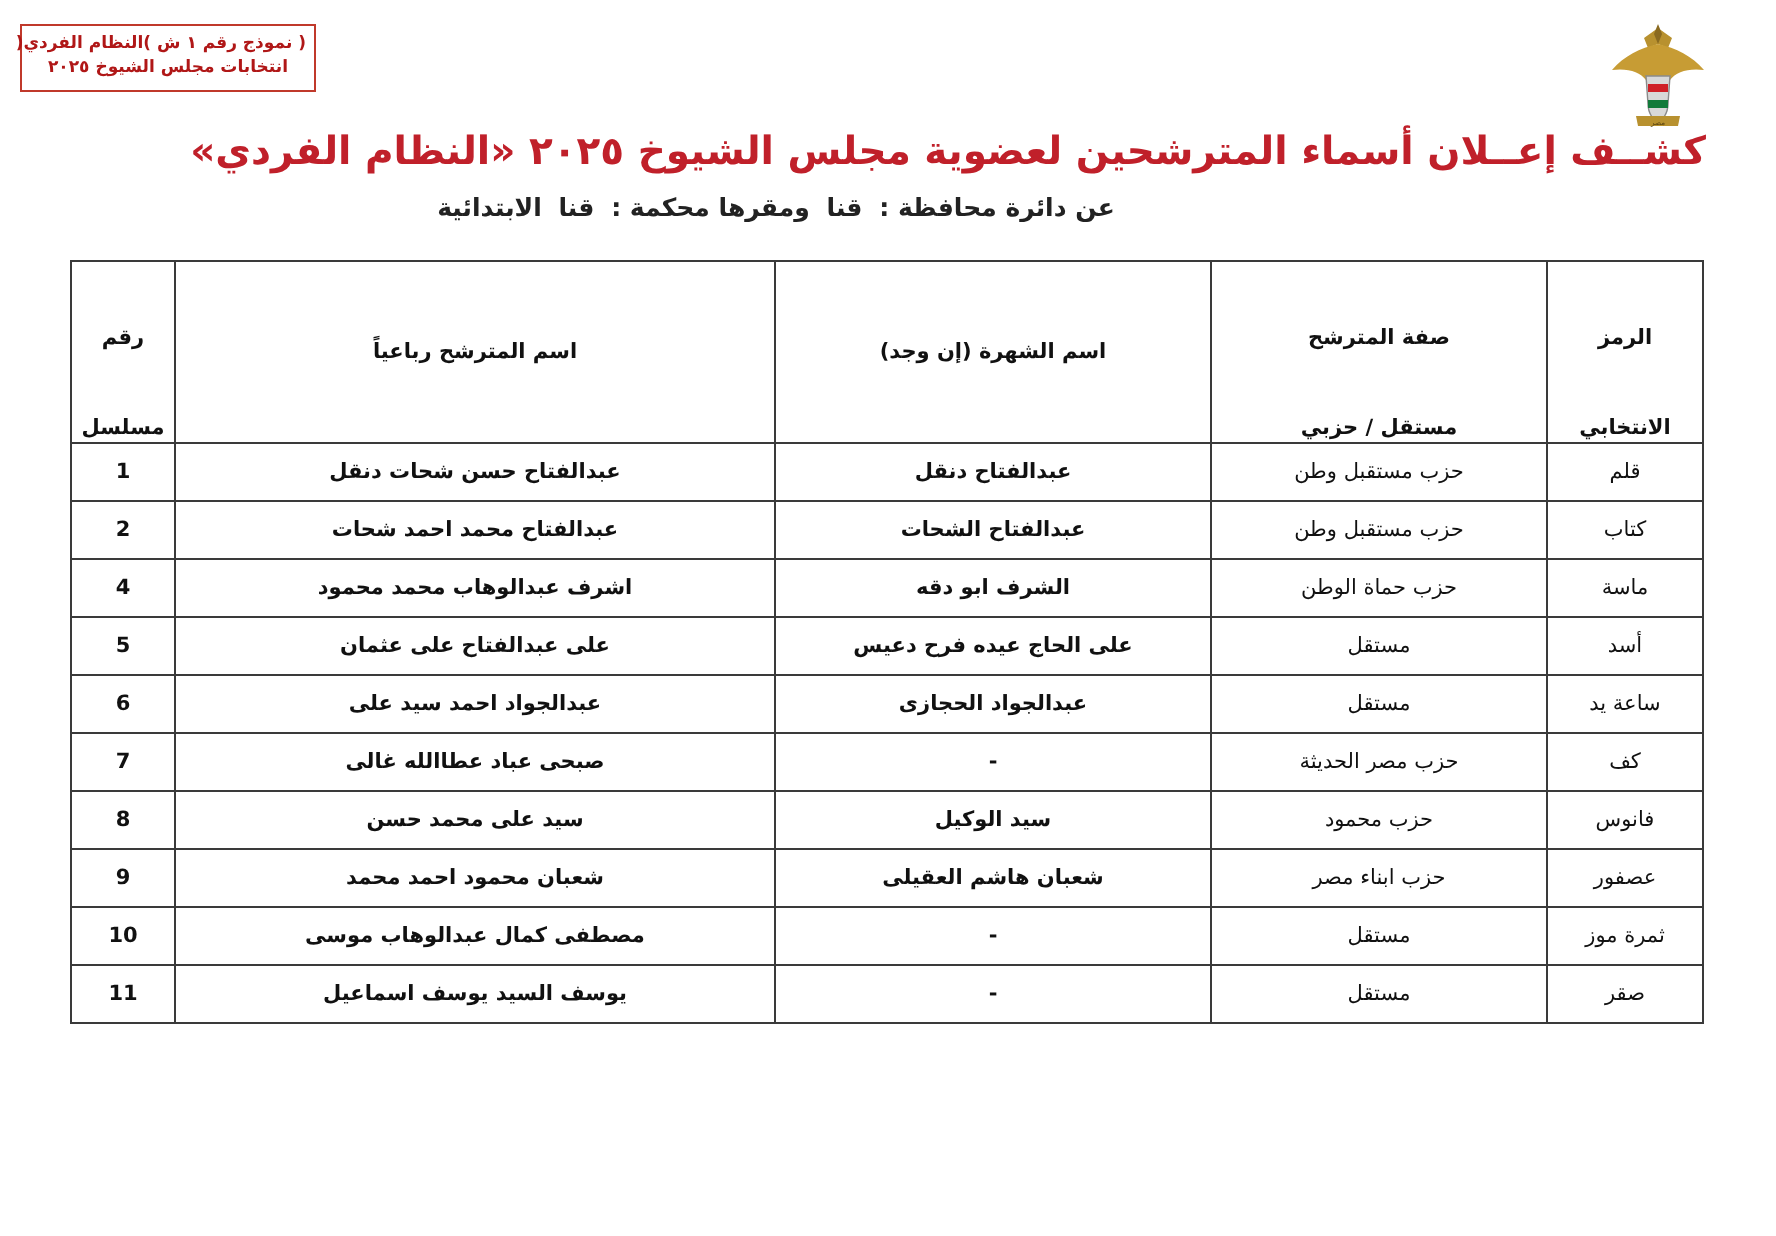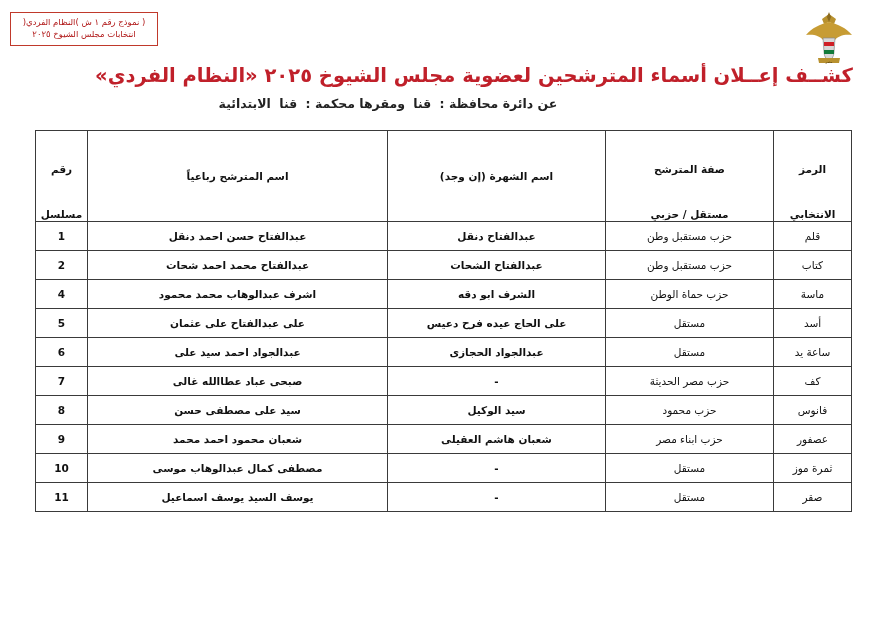--- a/index.html
+++ b/index.html
@@ -25,21 +25,21 @@
     position: absolute;
     top: 12px;
     left: 10px;
     width: 138px;
     border: 1px solid #c0392b;
     padding: 3px 4px 4px 4px;
     text-align: center;
     color: #b01717;
     font-size: 8.5px;
     line-height: 1.45;
-    font-weight: normal;
+    font-weight: bold;
     background: #fff;
   }
   .form-stamp .line1 { display: block; white-space: nowrap; }
   .form-stamp .line2 { display: block; white-space: nowrap; }
 
   
   .emblem {
     position: absolute;
     top: 8px;
     right: 28px;
@@ -175,21 +175,21 @@
             <span class="hl2">رقم</span>
             <span class="hl2">مسلسل</span>
           </th>
         </tr>
       </thead>
       <tbody>
         <tr>
           <td class="cell-sym">قلم</td>
           <td class="cell-party">حزب مستقبل وطن</td>
           <td class="cell-fame">عبدالفتاح دنقل</td>
-          <td class="cell-name">عبدالفتاح حسن احمد دنقل</td>
+          <td class="cell-name">عبدالفتاح حسن شحات دنقل</td>
           <td class="cell-no">1</td>
         </tr>
         <tr>
           <td class="cell-sym">كتاب</td>
           <td class="cell-party">حزب مستقبل وطن</td>
           <td class="cell-fame">عبدالفتاح الشحات</td>
           <td class="cell-name">عبدالفتاح محمد احمد شحات</td>
           <td class="cell-no">2</td>
         </tr>
         <tr>
@@ -217,21 +217,21 @@
           <td class="cell-sym">كف</td>
           <td class="cell-party">حزب مصر الحديثة</td>
           <td class="cell-fame">-</td>
           <td class="cell-name">صبحى عباد عطاالله غالى</td>
           <td class="cell-no">7</td>
         </tr>
         <tr>
           <td class="cell-sym">فانوس</td>
           <td class="cell-party">حزب محمود</td>
           <td class="cell-fame">سيد الوكيل</td>
-          <td class="cell-name">سيد على مصطفى حسن</td>
+          <td class="cell-name">سيد على محمد حسن</td>
           <td class="cell-no">8</td>
         </tr>
         <tr>
           <td class="cell-sym">عصفور</td>
           <td class="cell-party">حزب ابناء مصر</td>
           <td class="cell-fame">شعبان هاشم العقيلى</td>
           <td class="cell-name">شعبان محمود احمد محمد</td>
           <td class="cell-no">9</td>
         </tr>
         <tr>

